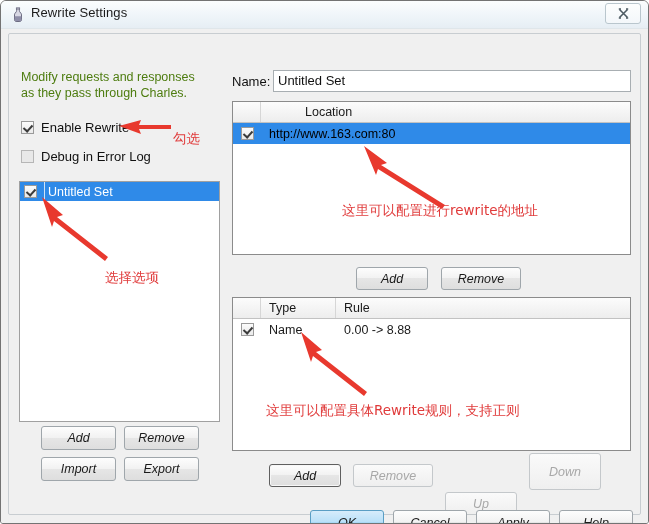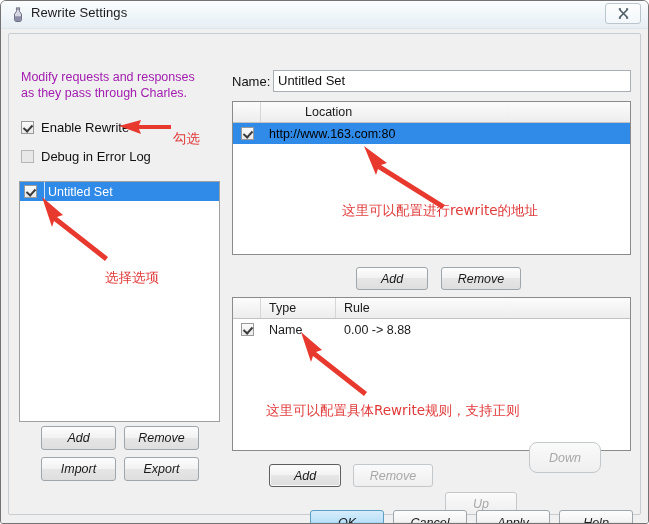--- a/index.html
+++ b/index.html
@@ -53,21 +53,21 @@
     position: absolute; left: 7px; top: 4px;
     width: 633px; height: 482px;
     border: 1px solid #c8cdd1;
     border-radius: 2px;
     background: #f0f0f0;
   }
 
   
   .desc {
     position: absolute;
-    font-size: 12.5px; color: #a21caf; line-height: 16px;
+    font-size: 12.5px; color: #4d7c0f; line-height: 16px;
     white-space: pre-line;
   }
   #desc-text { left: 20px; top: 40px; width: 205px; }
 
   .chk-row { position: absolute; display: flex; align-items: center; }
   .chkbox {
     width: 13px; height: 13px;
     border: 1px solid #9a9a9a;
     background: linear-gradient(to bottom,#fcfcfc,#eaeaea);
     display: inline-block; position: relative;
@@ -164,21 +164,21 @@
   .cell { font-size: 12.5px; color:#1a1a1a; display:flex; align-items:center; padding-left:8px; height:100%; }
   .cell.sel-text { color:#000000; }
   .cell.check { padding-left: 0; justify-content:center; }
 
   #btn-add-loc    { left: 355px; top: 238px; width: 72px; height: 23px; }
   #btn-remove-loc { left: 440px; top: 238px; width: 80px; height: 23px; }
 
   #btn-add-rule    { left: 268px; top: 435px; width: 72px; height: 23px; }
   #btn-remove-rule { left: 352px; top: 435px; width: 80px; height: 23px; }
   #btn-up-rule     { left: 444px; top: 435px; width: 72px; height: 23px; margin-top: 28px; }
-  #btn-down-rule   { left: 528px; top: 413px; width: 72px; height: 31px; border-radius: 8px; }
+  #btn-down-rule   { left: 528px; top: 424px; width: 72px; height: 37px; }
 
   
   #btn-ok     { left: 309px; top: 481px; width: 74px; height: 25px; }
   #btn-cancel { left: 392px; top: 481px; width: 74px; height: 25px; }
   #btn-apply  { left: 475px; top: 481px; width: 74px; height: 25px; }
   #btn-help   { left: 558px; top: 481px; width: 74px; height: 25px; }
 
   
   .anno {
     position: absolute;

